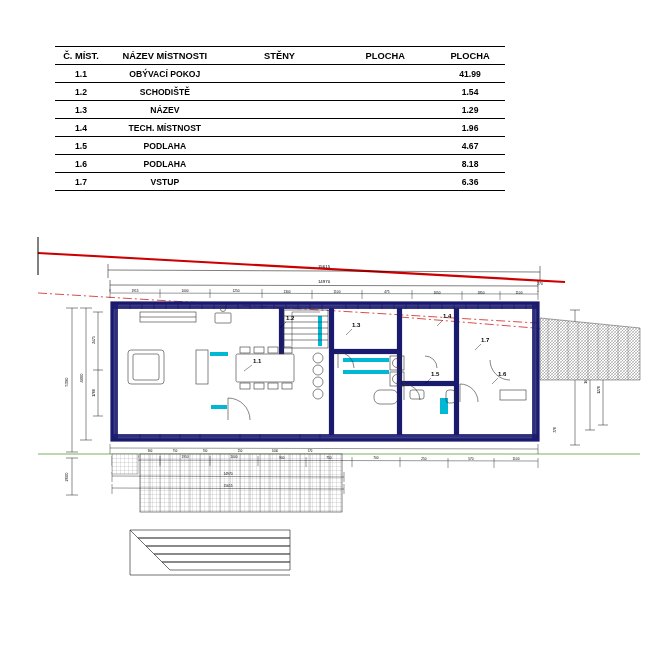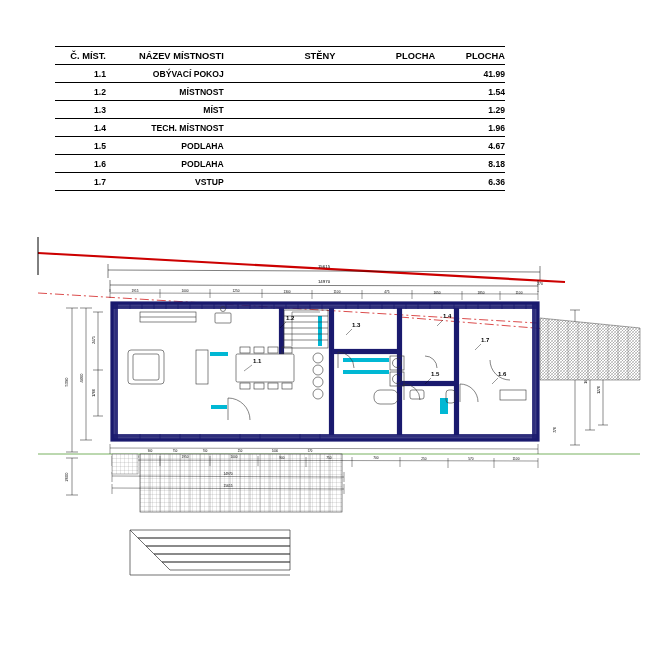--- a/index.html
+++ b/index.html
@@ -35,21 +35,21 @@
     margin-bottom: 6px;
   }
   table.rooms {
     border-collapse: collapse;
     width: 450px;
     font-size: 9px;
   }
   table.rooms th, table.rooms td {
     padding: 0;
     margin: 0;
-    text-align: right;
+    text-align: center;
     vertical-align: middle;
   }
   table.rooms thead th {
     font-size: 9.3px;
     font-weight: bold;
     height: 17px;
     border-bottom: 1.4px solid #000;
     border-top: 1.4px solid #000;
     white-space: nowrap;
   }
@@ -99,28 +99,28 @@
       <tbody>
         <tr>
           <td class="col-num">1.1</td>
           <td class="col-name">OBÝVACÍ POKOJ</td>
           <td class="col-walls"></td>
           <td class="col-floor"></td>
           <td class="col-area">41.99</td>
         </tr>
         <tr>
           <td class="col-num">1.2</td>
-          <td class="col-name">MÍSTNOST</td>
+          <td class="col-name">SCHODIŠTĚ</td>
           <td class="col-walls"></td>
           <td class="col-floor"></td>
           <td class="col-area">1.54</td>
         </tr>
         <tr>
           <td class="col-num">1.3</td>
-          <td class="col-name">MÍST</td>
+          <td class="col-name">NÁZEV</td>
           <td class="col-walls"></td>
           <td class="col-floor"></td>
           <td class="col-area">1.29</td>
         </tr>
         <tr>
           <td class="col-num">1.4</td>
           <td class="col-name">TECH. MÍSTNOST</td>
           <td class="col-walls"></td>
           <td class="col-floor"></td>
           <td class="col-area">1.96</td>

